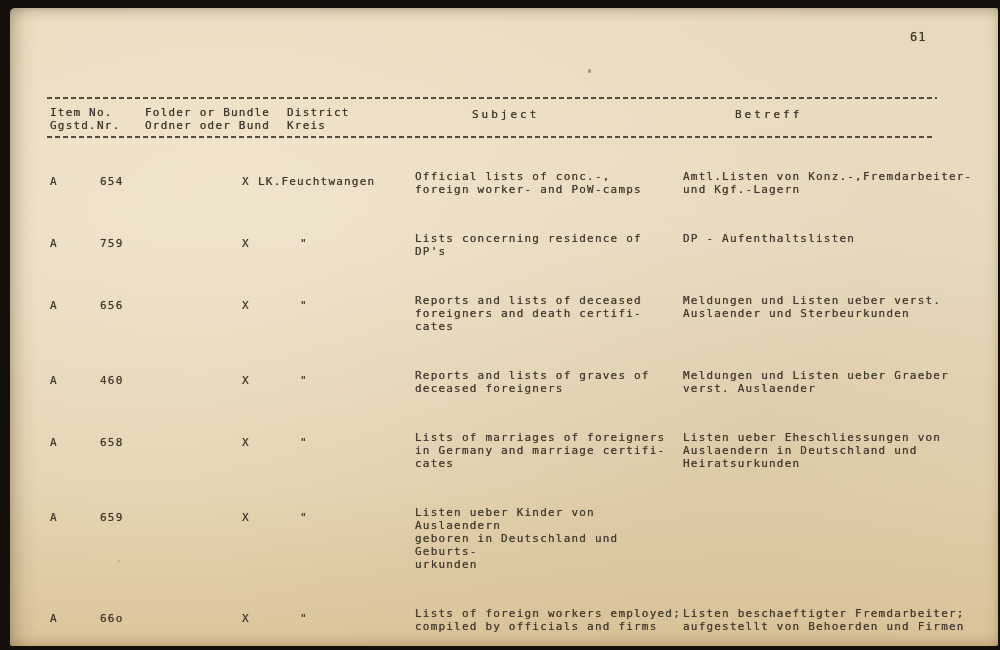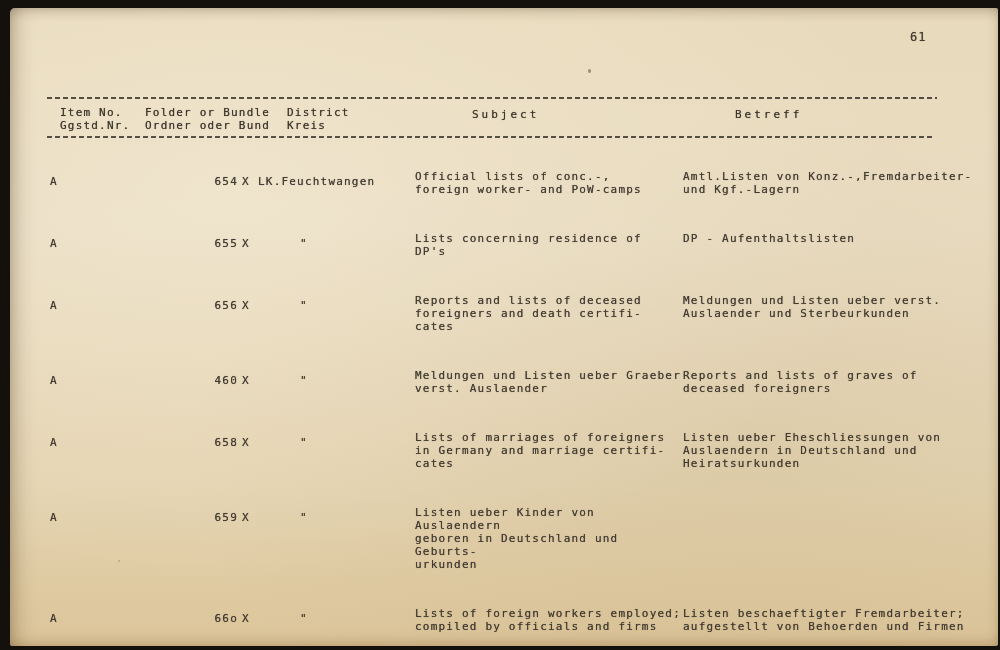--- a/index.html
+++ b/index.html
@@ -31,34 +31,34 @@
   .title-block{position:absolute;left:330px;top:48px;width:280px;text-align:center;}
   .title-block .t1{display:inline-block;text-decoration:underline;text-underline-offset:2px;}
   .dash{
     position:absolute;height:2px;
     background:repeating-linear-gradient(90deg,#3a342c 0 5px,rgba(0,0,0,0) 5px 8px);
     opacity:0.85;
   }
   .dash-top{left:47px;top:97px;width:890px;}
   .dash-hdr{left:47px;top:136px;width:887px;}
   .hdr{position:absolute;color:#3c362d;}
-  .hdr-item{left:60px;top:106px;}
+  .hdr-item{left:50px;top:106px;}
   .hdr-folder{left:145px;top:106px;}
   .hdr-district{left:287px;top:106px;}
   .hdr-subject{left:472px;top:108px;letter-spacing:3px;}
   .hdr-betreff{left:735px;top:108px;letter-spacing:3px;}
   .tbody{position:absolute;left:0;top:157px;right:0;}
   .row{
     display:grid;
     grid-template-columns:38px 150px 20px 157px 268px 1fr;
     padding-left:50px;margin-bottom:10px;
   }
   .cell{white-space:pre-line;}
   .cell-item,.cell-no,.cell-folder,.cell-district{padding-top:5px;}
-  .cell-no{padding-left:12px;text-align:right;}
+  .cell-no{padding-left:12px;}
   .cell-folder{padding-left:4px;}
   .cell-district.ditto{padding-left:42px;}
   .cell-subject.ditto{padding-left:70px;}
   .cell-betreff.ditto{padding-left:62px;}
   .speck{position:absolute;border-radius:50%;background:rgba(90,75,55,0.55);}
   .speck.s1{left:588px;top:69px;width:3px;height:4px;}
   .speck.s2{left:862px;top:296px;width:2px;height:2px;background:rgba(90,75,55,0.35);}
   .speck.s3{left:118px;top:560px;width:2px;height:2px;background:rgba(90,75,55,0.3);}
 </style>
 </head>
@@ -90,21 +90,21 @@
     <div class="cell cell-folder">X</div>
     <div class="cell cell-district">LK.Feuchtwangen</div>
     <div class="cell cell-subject">Official lists of conc.-,
 foreign worker- and PoW-camps</div>
     <div class="cell cell-betreff">Amtl.Listen von Konz.-,Fremdarbeiter-
 und Kgf.-Lagern</div>
   </div>
 
   <div class="row">
     <div class="cell cell-item">A</div>
-    <div class="cell cell-no">655</div>
+    <div class="cell cell-no">759</div>
     <div class="cell cell-folder">X</div>
     <div class="cell cell-district ditto">"</div>
     <div class="cell cell-subject">Lists concerning residence of
 DP's</div>
     <div class="cell cell-betreff">DP - Aufenthaltslisten</div>
   </div>
 
   <div class="row">
     <div class="cell cell-item">A</div>
     <div class="cell cell-no">656</div>
@@ -115,24 +115,24 @@
 cates</div>
     <div class="cell cell-betreff">Meldungen und Listen ueber verst.
 Auslaender und Sterbeurkunden</div>
   </div>
 
   <div class="row">
     <div class="cell cell-item">A</div>
     <div class="cell cell-no">460</div>
     <div class="cell cell-folder">X</div>
     <div class="cell cell-district ditto">"</div>
+    <div class="cell cell-subject">Reports and lists of graves of
+deceased foreigners</div>
     <div class="cell cell-betreff">Meldungen und Listen ueber Graeber
 verst. Auslaender</div>
-    <div class="cell cell-subject">Reports and lists of graves of
-deceased foreigners</div>
   </div>
 
   <div class="row">
     <div class="cell cell-item">A</div>
     <div class="cell cell-no">658</div>
     <div class="cell cell-folder">X</div>
     <div class="cell cell-district ditto">"</div>
     <div class="cell cell-subject">Lists of marriages of foreigners
 in Germany and marriage certifi-
 cates</div>

